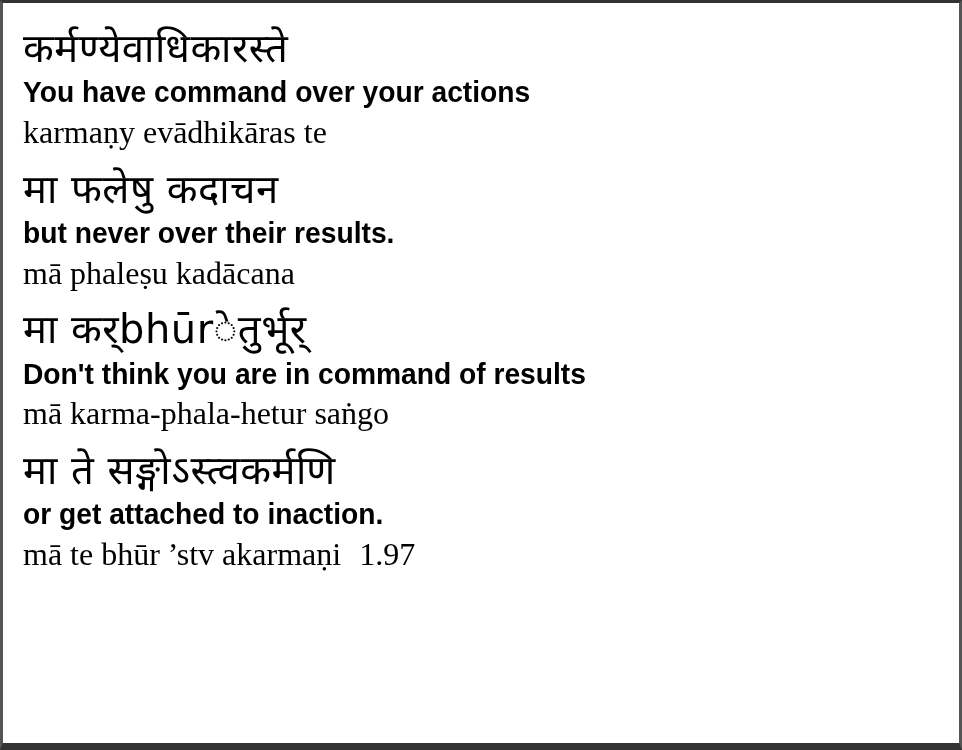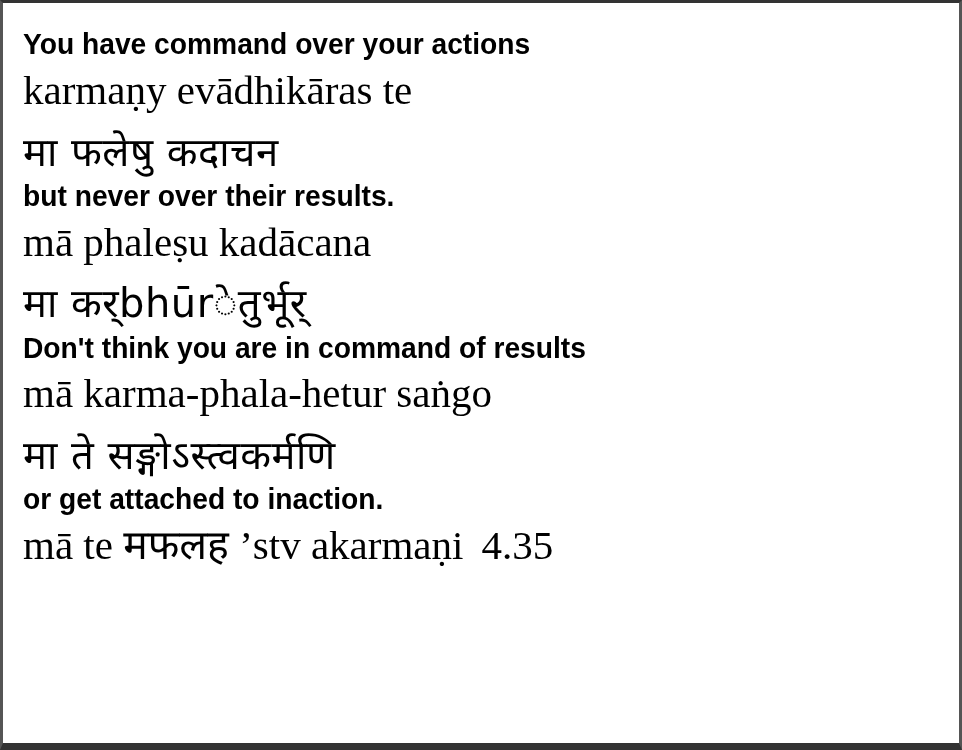--- a/index.html
+++ b/index.html
@@ -63,54 +63,55 @@
     color: #000000;
     white-space: nowrap;
     margin: 0 0 2px 0;
     transform: scaleX(0.94);
     transform-origin: left center;
   }
 
   
   .translit {
     font-family: "Liberation Serif", "DejaVu Serif", serif;
-    font-size: 41px;
+    font-size: 32px;
     line-height: 1.24;
     color: #000000;
     white-space: nowrap;
     margin: 0;
   }
 
   .translit .verse-number {
     margin-left: 18px;
   }
 </style>
 </head>
 <body>
 
 <div id="page">
   <div id="sheet">
 
     <div class="verse-block">
+      <div class="devanagari">कर्मण्येवाधिकारस्ते</div>
       <div class="meaning">You have command over your actions</div>
       <div class="translit"><span>karmaṇy evādhikāras te</span><span class="verse-number"></span></div>
     </div>
 
     <div class="verse-block">
       <div class="devanagari">मा फलेषु कदाचन</div>
       <div class="meaning">but never over their results.</div>
       <div class="translit"><span>mā phaleṣu kadācana</span><span class="verse-number"></span></div>
     </div>
 
     <div class="verse-block">
       <div class="devanagari">मा कर्bhūrेतुर्भूर्</div>
       <div class="meaning">Don't think you are in command of results</div>
       <div class="translit"><span>mā karma-phala-hetur saṅgo</span><span class="verse-number"></span></div>
     </div>
 
     <div class="verse-block">
       <div class="devanagari">मा ते सङ्गोऽस्त्वकर्मणि</div>
       <div class="meaning">or get attached to inaction.</div>
-      <div class="translit"><span>mā te मफलह ’stv akarmaṇi</span><span class="verse-number">4.35</span></div>
+      <div class="translit"><span>mā te bhūr ’stv akarmaṇi</span><span class="verse-number">1.97</span></div>
     </div>
 
   </div>
 </div>
 
 </body></html>

